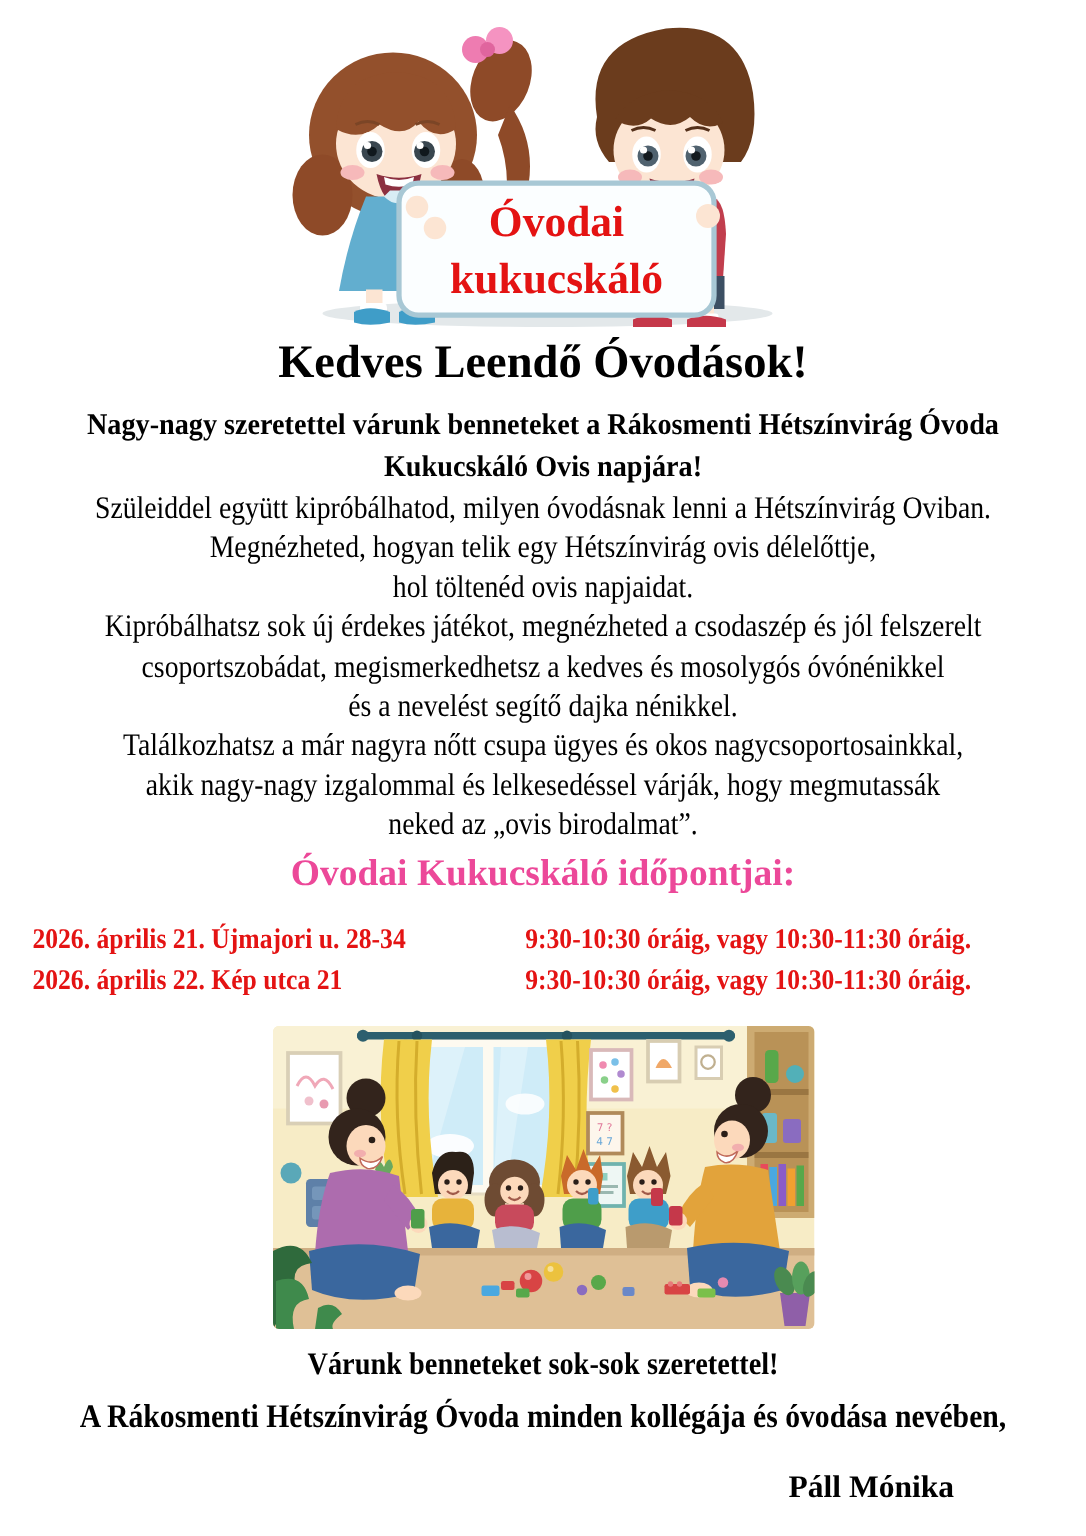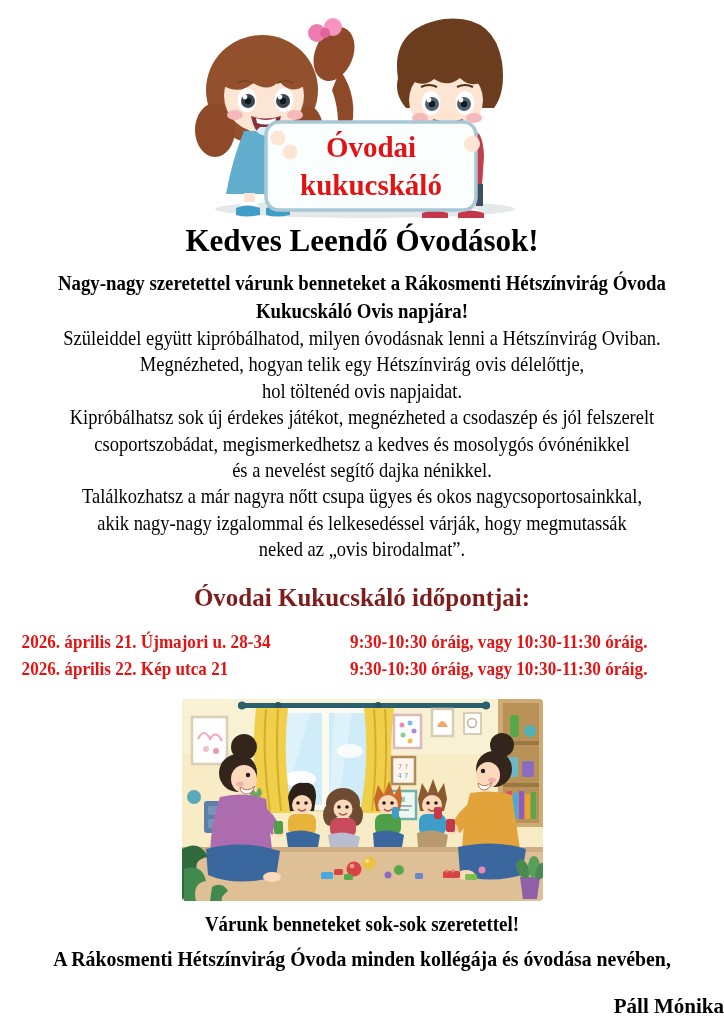--- a/index.html
+++ b/index.html
@@ -23,22 +23,22 @@
     line-height:28px; white-space:pre;
     transform:scaleX(0.94); transform-origin:50% 50%;
   }
   .body-p {
     font-size:21px; text-align:center; margin:0;
     line-height:26.4px; white-space:pre;
     transform:scaleX(0.88); transform-origin:50% 50%;
   }
 
   .red-heading {
-    color:#7f1d1d; font-size:25px; font-weight:bold; text-align:center;
-    margin:19px 0 0; line-height:32px;
+    color:#ec4899; font-size:25px; font-weight:bold; text-align:center;
+    margin:4px 0 0; line-height:32px;
   }
   .schedule { margin-top:14px; }
   .sched-row {
     display:flex; color:#e41313; font-weight:bold; font-size:19px;
     line-height:27px; padding-left:24px; white-space:pre;
     transform:scaleX(0.9); transform-origin:left center;
   }
   .sched-loc { width:365px; flex:0 0 365px; }
   .sched-time { flex:1; }
 
@@ -48,21 +48,21 @@
   .closing {
     font-size:21px; font-weight:bold; text-align:center; margin:10px 0 0;
     line-height:27px; white-space:pre;
     transform:scaleX(0.9); transform-origin:50% 50%;
   }
   .signoff {
     font-size:22px; font-weight:bold; text-align:center; margin:6px 0 0;
     line-height:29px; white-space:pre;
     transform:scaleX(0.9); transform-origin:50% 50%;
   }
-  .signature { display:flex; justify-content:flex-end; margin-top:20px; }
+  .signature { display:flex; justify-content:flex-end; padding-right:88px; margin-top:20px; }
   .sig-inner { text-align:center; font-size:21px; font-weight:bold; line-height:27px; }
 
   .sign-text {
     font-family:"Liberation Serif", serif; font-weight:bold; fill:#e41313;
     font-size:29px; text-anchor:middle;
   }
 </style>
 </head>
 <body>
 

